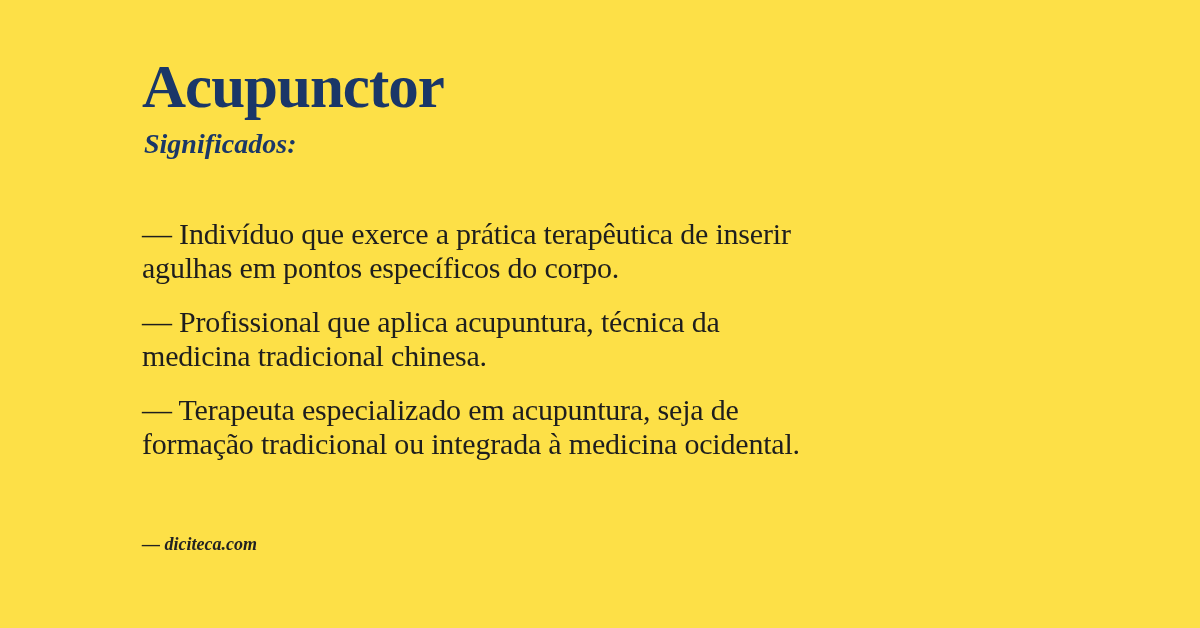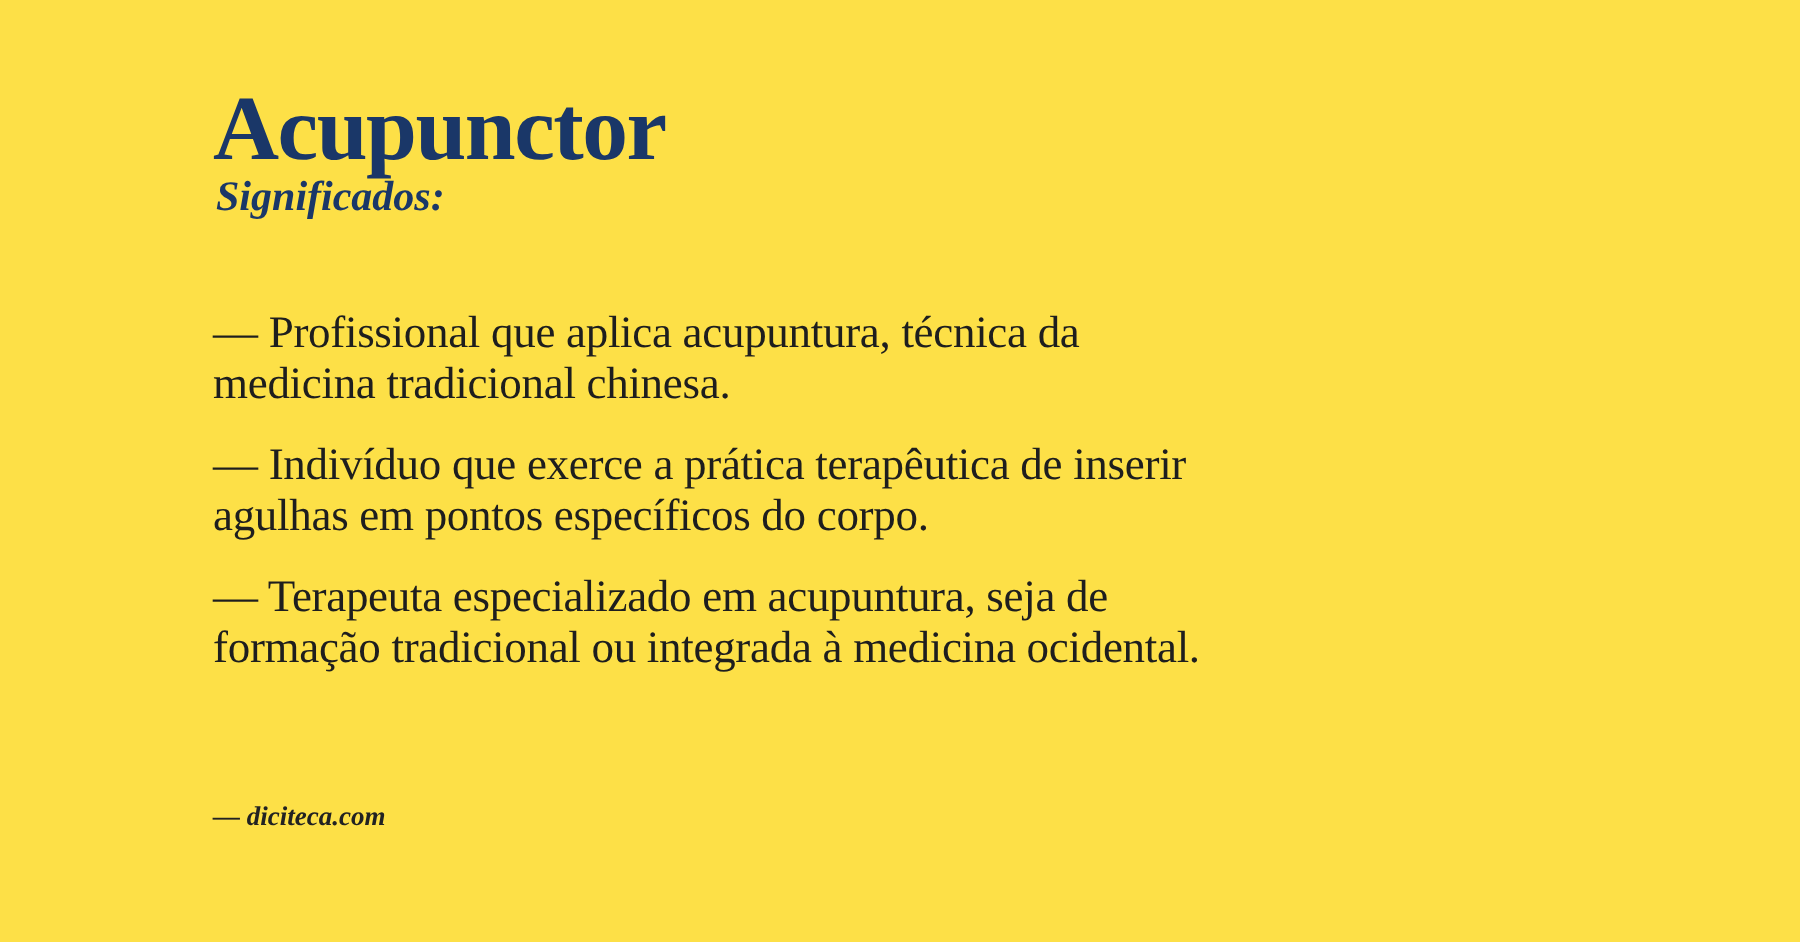--- a/index.html
+++ b/index.html
@@ -24,21 +24,21 @@
   }
   .word-title {
     margin: 56px 0 0 0;
     font-size: 61px;
     line-height: 1.0;
     font-weight: 700;
     letter-spacing: -1px;
     color: #1a3768;
   }
   .section-label {
-    margin: 0 0 0 2px;
+    margin: 12px 0 0 2px;
     font-size: 28px;
     line-height: 1.1;
     font-weight: 700;
     font-style: italic;
     color: #1a3768;
   }
   .definitions {
     margin-top: 57px;
     width: 910px;
   }
@@ -63,23 +63,23 @@
 </style>
 </head>
 <body>
 
 <div class="card">
   <div class="content">
     <h1 class="word-title">Acupunctor</h1>
     <div class="section-label">Significados:</div>
 
     <div class="definitions">
+      <p class="definition">— Indivíduo que exerce a prática terapêutica de inserir
+agulhas em pontos específicos do corpo.</p>
       <p class="definition">— Profissional que aplica acupuntura, técnica da
 medicina tradicional chinesa.</p>
-      <p class="definition">— Indivíduo que exerce a prática terapêutica de inserir
-agulhas em pontos específicos do corpo.</p>
       <p class="definition">— Terapeuta especializado em acupuntura, seja de
 formação tradicional ou integrada à medicina ocidental.</p>
     </div>
   </div>
 
   <div class="attribution">— diciteca.com</div>
 </div>
 
 </body></html>

